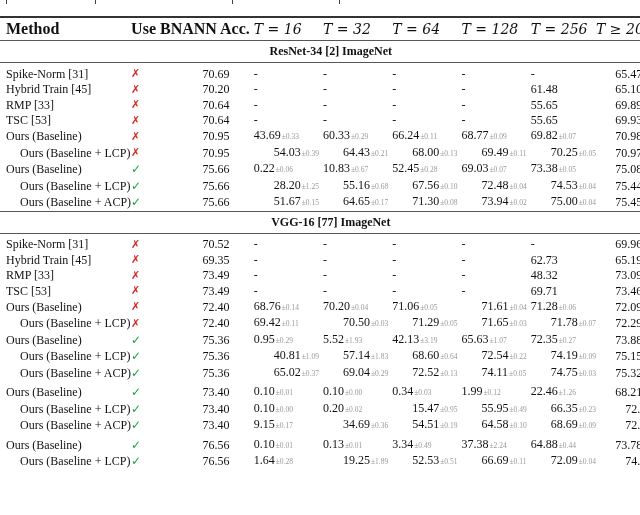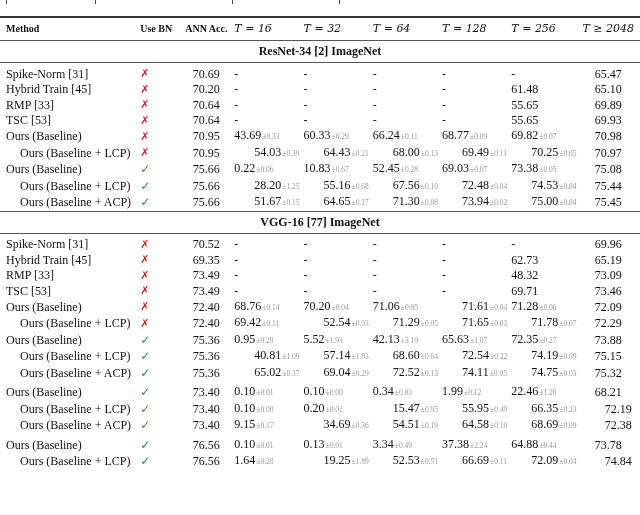--- a/index.html
+++ b/index.html
@@ -2,22 +2,22 @@
 <html><head>
   <meta charset="utf-8">
   <style>
     html, body { margin:0; padding:0; background:#ffffff; }
     body { width:640px; height:515px; overflow:hidden; position:relative;
            font-family:"Liberation Serif","DejaVu Serif",serif; color:#111; }
     .cut-caption { position:absolute; left:0; top:0; width:640px; height:8px; }
     .cut-caption span { position:absolute; top:0; width:3px; height:4px; border-left:1px solid #444; }
     table { position:absolute; left:0; top:16px; width:640px; border-collapse:collapse; font-size:12px; }
     td, th { padding:0 0 0 0; height:14.5px; line-height:14.5px; white-space:nowrap; }
-    th { font-weight:bold; font-size:10px; text-align:left; height:22px; line-height:22px; }
-    th.t { font-style:italic; font-weight:normal; font-family:"DejaVu Serif",serif; font-size:11px; }
+    th { font-weight:bold; font-size:16px; text-align:left; height:22px; line-height:22px; }
+    th.t { font-style:italic; font-weight:normal; font-family:"DejaVu Serif",serif; font-size:14px; }
     .c-method { width:136px; padding-left:6px; text-align:left; }
     .c-bn { width:60px; }
     .c-ann { width:58px; text-align:center;margin-left:44px; }
     .c-t { width:62px; text-align:left; padding-left:4px; }
     .c-last { width:64px; text-align:center; }
     tr.top-rule th { border-top:2px solid #333; }
     tr.head th { border-bottom:1px solid #555; }
     tr.section td { text-align:center; font-weight:bold; height:21px; line-height:21px; border-top:1px solid #555; border-bottom:1px solid #555; }
     tr.section.first td { border-top:none; }
     tr.gap td { height:3px; line-height:3px; }
@@ -215,21 +215,21 @@
         <td class="c-t"><span>71.06</span><span class="std">±0.05</span></td>
         <td class="c-t"><span class="bold">71.61</span><span class="std">±0.04</span></td>
         <td class="c-t"><span>71.28</span><span class="std">±0.06</span></td>
         <td class="c-last">72.09</td>
       </tr>
       <tr>
         <td class="c-method bold">Ours (Baseline + LCP)</td>
         <td class="c-bn"><span class="x">✗</span></td>
         <td class="c-ann">72.40</td>
         <td class="c-t"><span>69.42</span><span class="std">±0.11</span></td>
-        <td class="c-t"><span class="bold">52.54</span><span class="std">±0.03</span></td>
+        <td class="c-t"><span class="bold">70.50</span><span class="std">±0.03</span></td>
         <td class="c-t"><span class="bold">71.29</span><span class="std">±0.05</span></td>
         <td class="c-t"><span class="bold">71.65</span><span class="std">±0.03</span></td>
         <td class="c-t"><span class="bold">71.78</span><span class="std">±0.07</span></td>
         <td class="c-last">72.29</td>
       </tr>
       <tr>
         <td class="c-method">Ours (Baseline)</td>
         <td class="c-bn"><span class="ok">✓</span></td>
         <td class="c-ann">75.36</td>
         <td class="c-t"><span>0.95</span><span class="std">±0.29</span></td>

